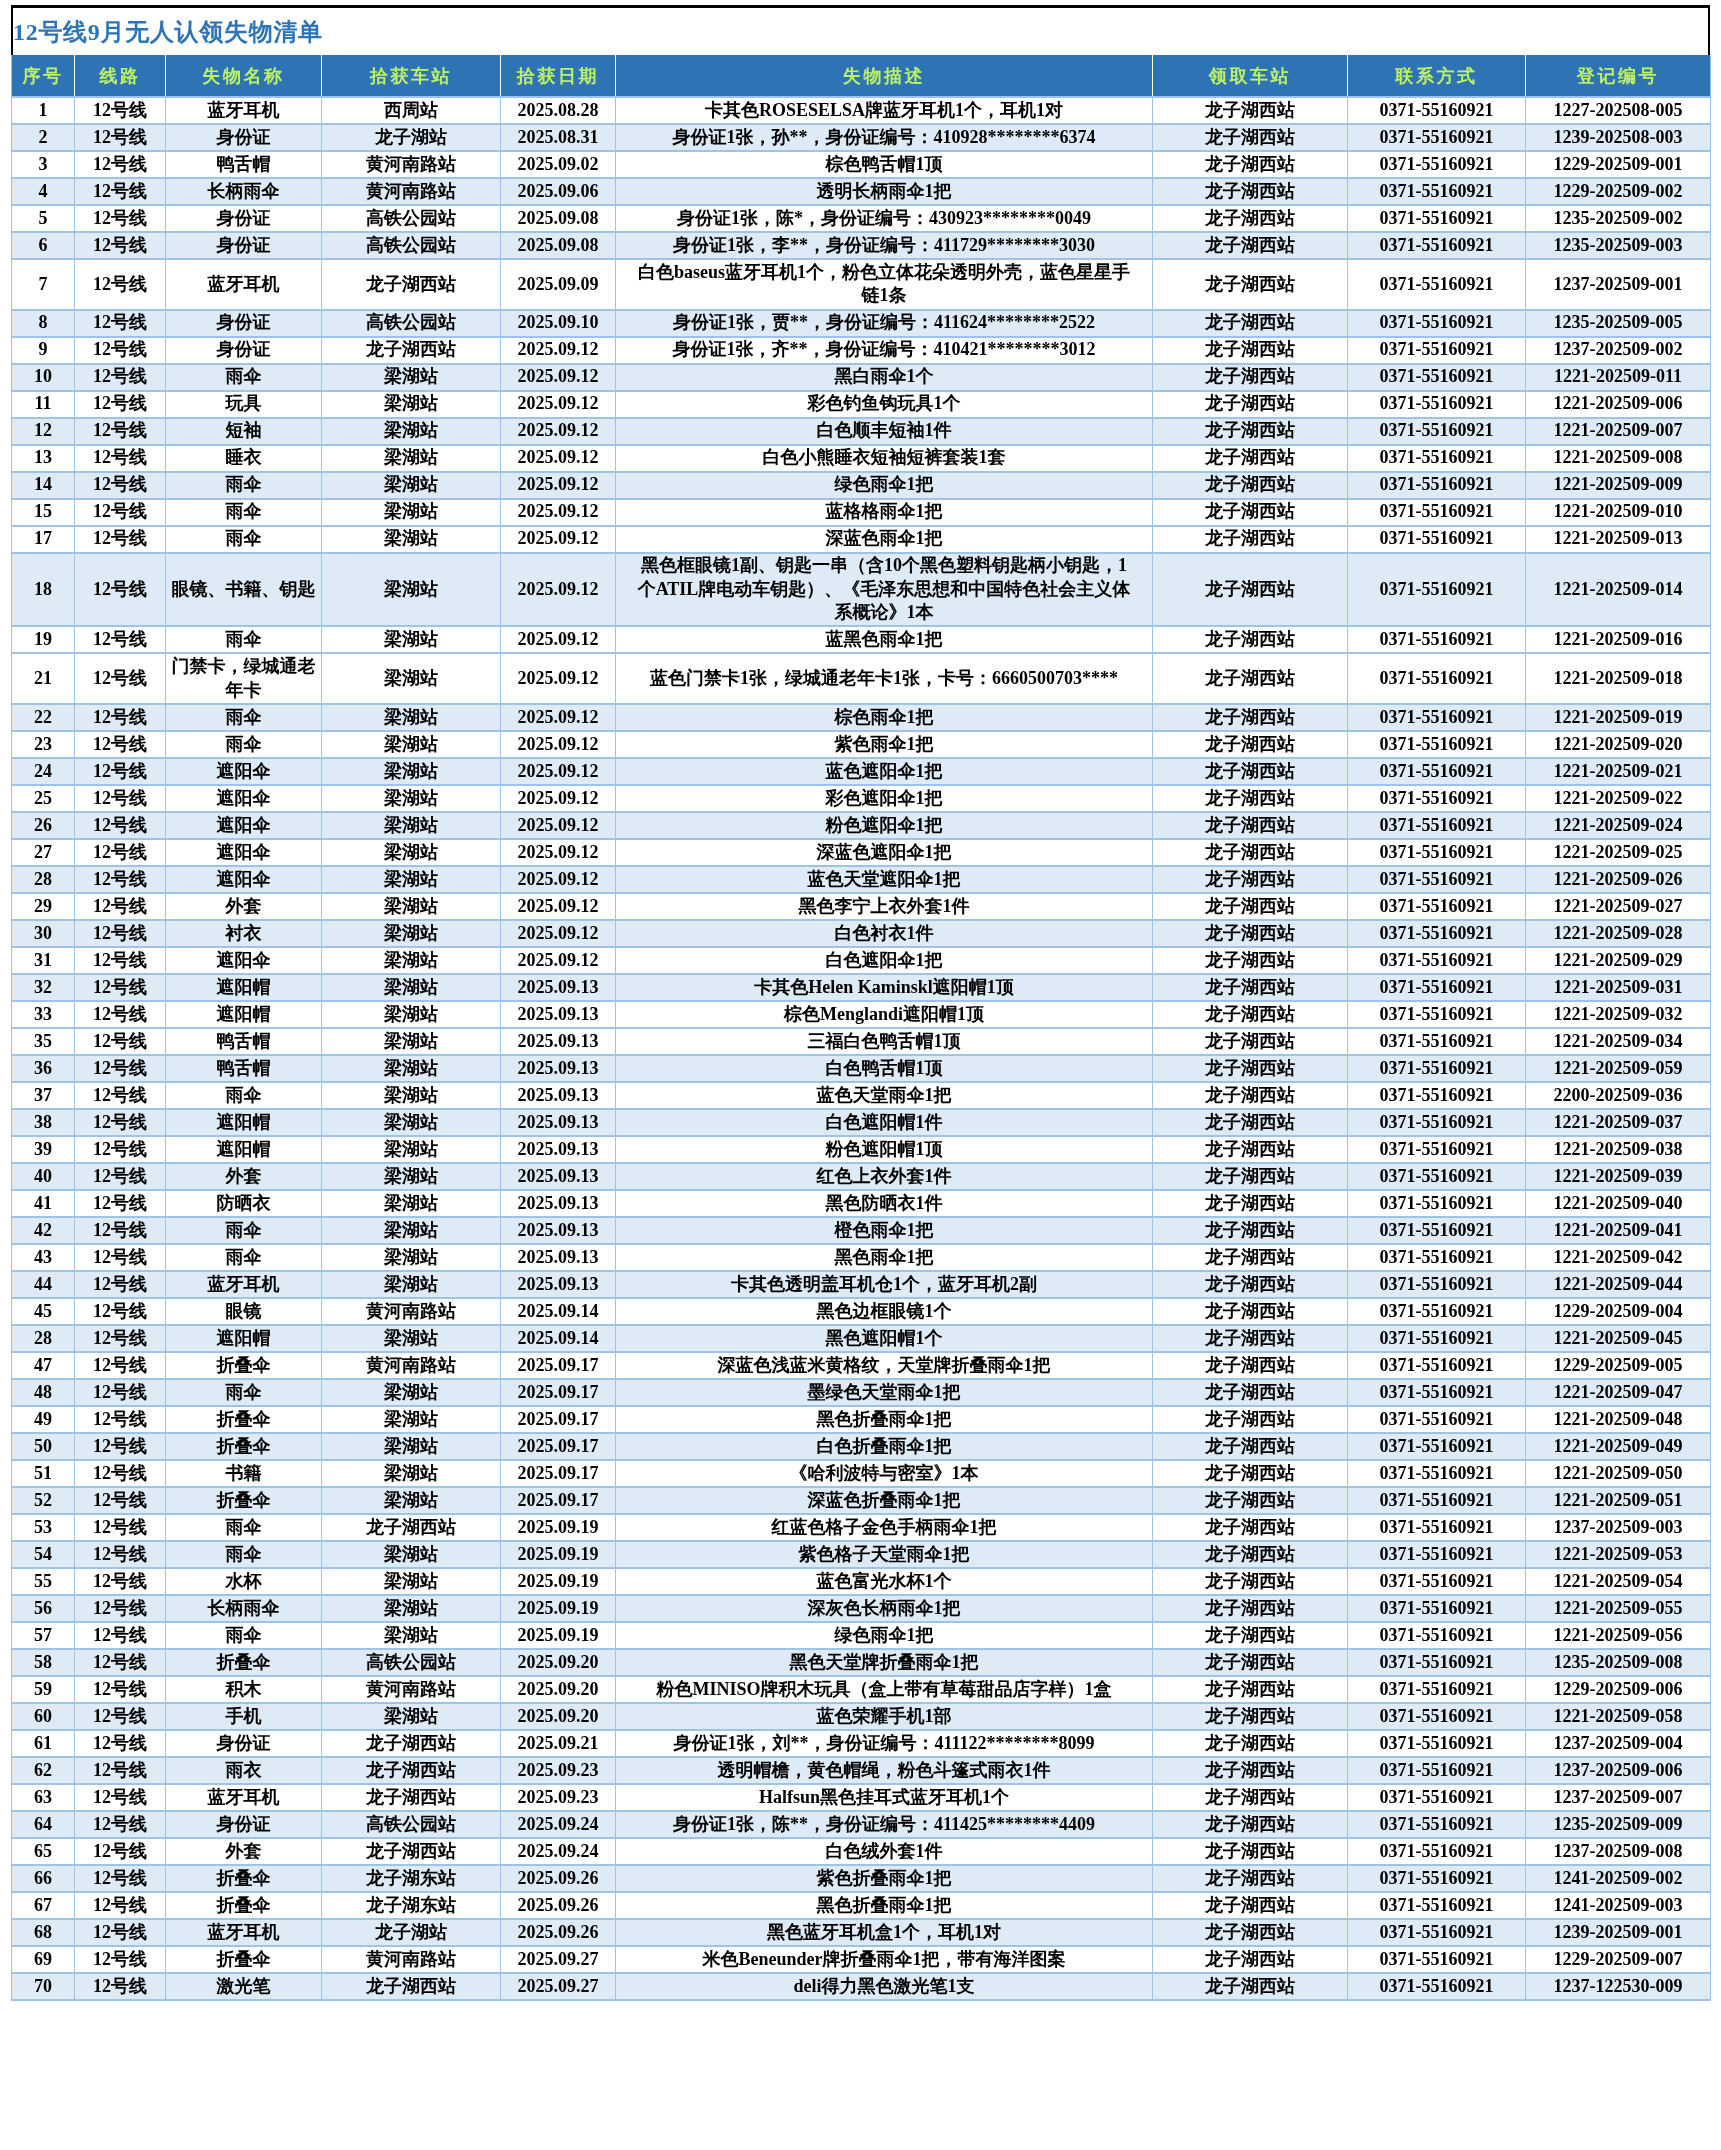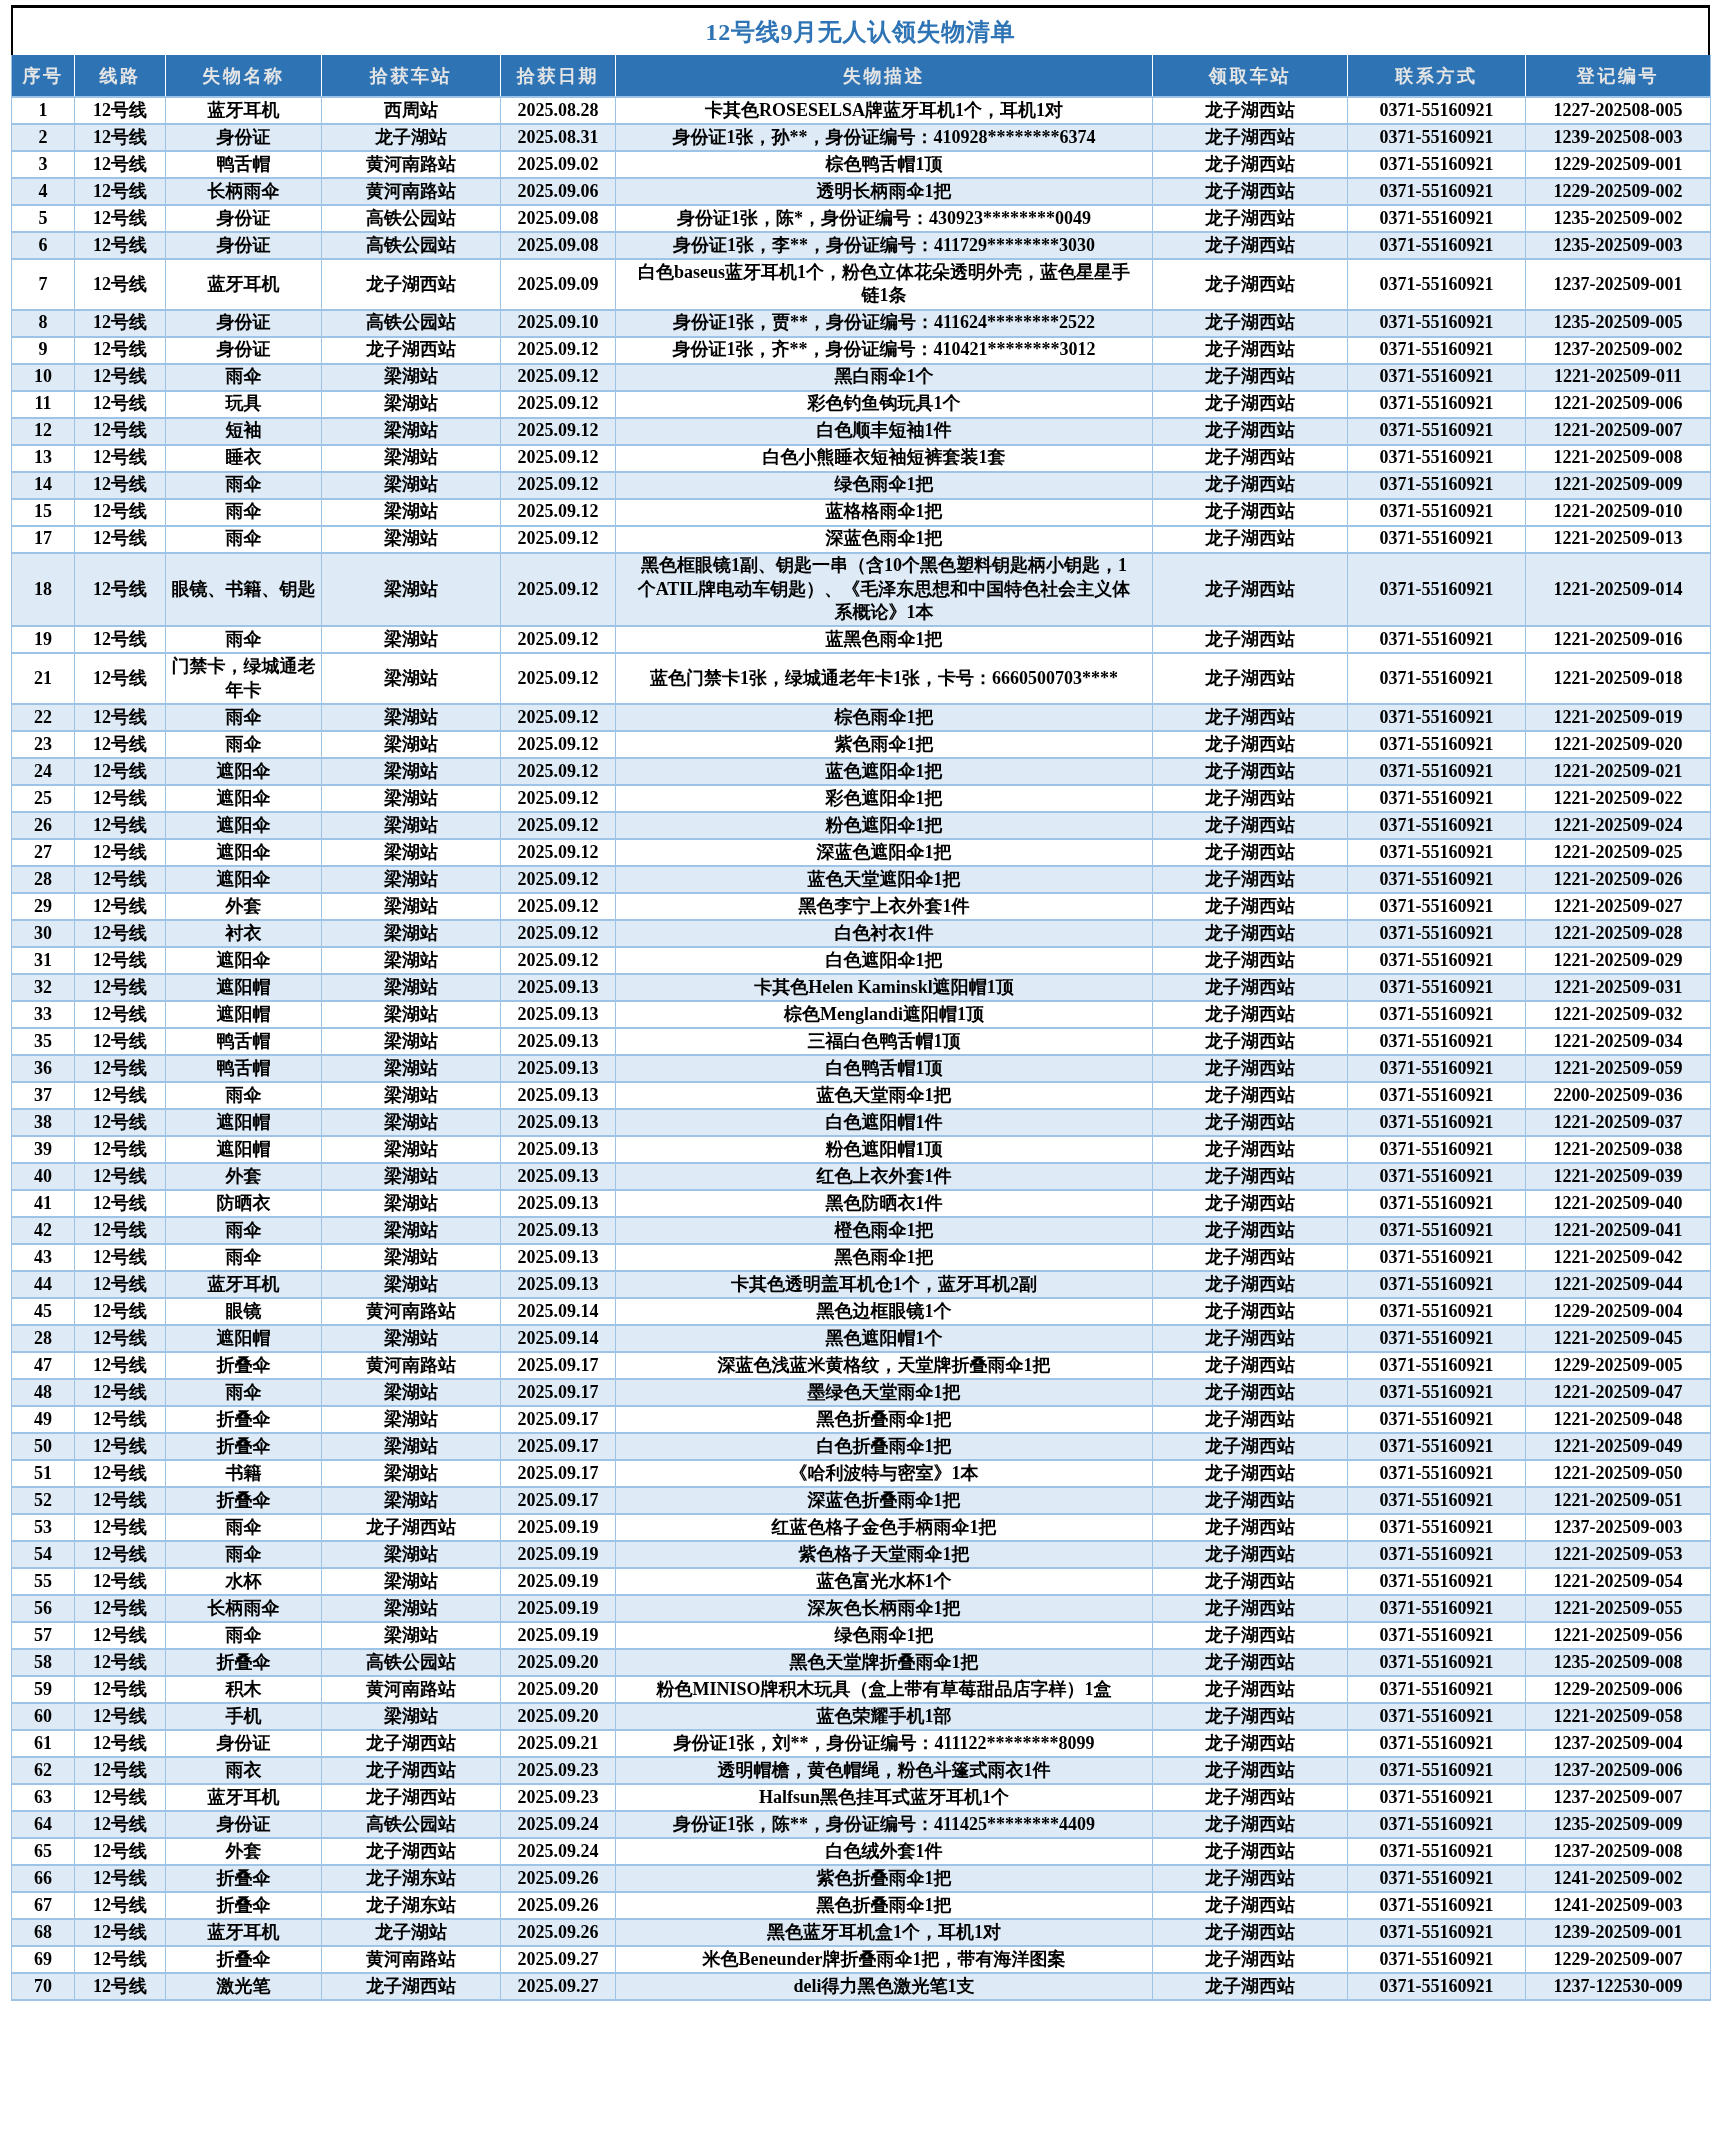--- a/index.html
+++ b/index.html
@@ -11,34 +11,34 @@
   *{box-sizing:border-box;margin:0;padding:0;}
   html,body{background:#fff;}
   body{
     width:1721px;height:2151px;overflow:hidden;position:relative;
     font-family:"Liberation Serif","DejaVu Serif",serif;
     -webkit-font-smoothing:antialiased;
   }
   .sheet{position:absolute;left:11px;top:5.2px;width:1699px;}
   .title-block{
     border-top:3.9px solid #000;border-left:2px solid #000;border-right:2px solid #000;
-    background:#fff;height:50px;display:flex;align-items:center;justify-content:center;
+    background:#fff;height:50px;display:flex;align-items:center;justify-content:flex-start;
   }
   .title-block h1{
     font-size:24px;font-weight:bold;color:var(--title-color);
     letter-spacing:0.7px;
   }
   table{
     width:1699px;border-collapse:collapse;table-layout:fixed;
   }
   col.c-no{width:63px;} col.c-line{width:91px;} col.c-item{width:156px;}
   col.c-station{width:179px;} col.c-date{width:115px;} col.c-desc{width:537px;}
   col.c-claim{width:195px;} col.c-phone{width:178px;} col.c-reg{width:185px;}
   thead th{
-    background:var(--header-bg);color:#e5e5e5;font-weight:bold;font-size:18px;
+    background:var(--header-bg);color:#bef264;font-weight:bold;font-size:18px;
     height:42px;text-align:center;vertical-align:middle;
     border:1.3px solid #fff;border-top:none;
     letter-spacing:2.6px;
   }
   thead th:first-child{border-left:1.3px solid var(--grid);}
   thead th:last-child{border-right:1.3px solid var(--grid);}
   tbody td{
     background:#fff;color:#000;font-weight:bold;font-size:18px;
     height:27px;line-height:23.5px;text-align:center;vertical-align:middle;
     border:1.3px solid var(--grid);border-top-width:2px;border-bottom-width:2px;

